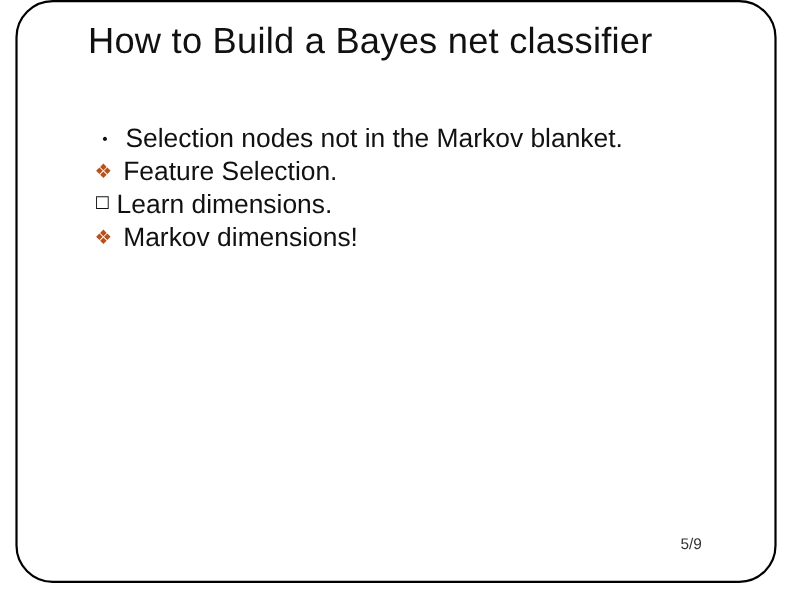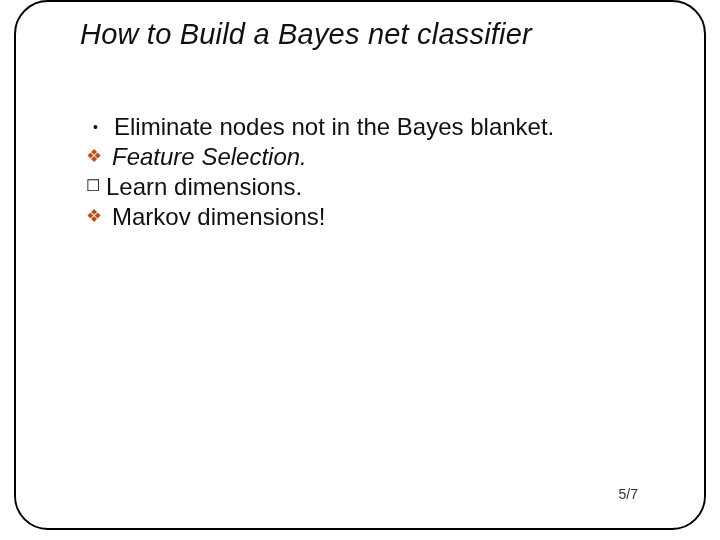--- a/index.html
+++ b/index.html
@@ -13,26 +13,25 @@
     border: 2px solid #000;
     border-radius: 34px;
     background: #fff;
     overflow: hidden;
   }
   .title {
     position: absolute;
     left: 64px;
     top: 16px;
     width: 580px;
-    font-size: 29px;
+    font-size: 33px;
     font-weight: 400;
     line-height: 1.15;
     color: #111;
     letter-spacing: 0.2px;
-    font-style: italic;
   }
   .content {
     position: absolute;
     left: 72px;
     top: 110px;
     width: 600px;
   }
   .row {
     display: flex;
     align-items: flex-start;
@@ -56,55 +55,55 @@
     line-height: 1.6;
     color: #b7521e;
   }
   .square {
     width: 26px;
     flex: 0 0 26px;
     font-size: 16px;
     line-height: 1.8;
     color: #111;
   }
-  .italic { font-style: italic; }
+  .italic { }
   .text { flex: 1 1 auto; }
   .row-tight { margin-left: -2px; }
   .pagenum {
     position: absolute;
     right: 66px;
     bottom: 26px;
     font-size: 14px;
     color: #333;
   }
 </style>
 </head>
 <body>
 
 <div class="slide">
   <div class="title">How to Build a Bayes net classifier</div>
 
   <div class="content">
 
     <div class="row">
       <span class="bullet-dot"></span>
-      <span class="text">Eliminate nodes not in the Bayes blanket.</span>
+      <span class="text">Selection nodes not in the Markov blanket.</span>
     </div>
 
     <div class="row row-tight">
       <span class="diamond">❖</span>
       <span class="text italic">Feature Selection.</span>
     </div>
 
     <div class="row row-tight">
       <span class="square">☐</span>
       <span class="text" style="margin-left:-6px;">Learn dimensions.</span>
     </div>
 
     <div class="row row-tight">
       <span class="diamond">❖</span>
       <span class="text">Markov dimensions!</span>
     </div>
 
   </div>
 
-  <div class="pagenum">5/7</div>
+  <div class="pagenum">5/9</div>
 </div>
 
 </body></html>

